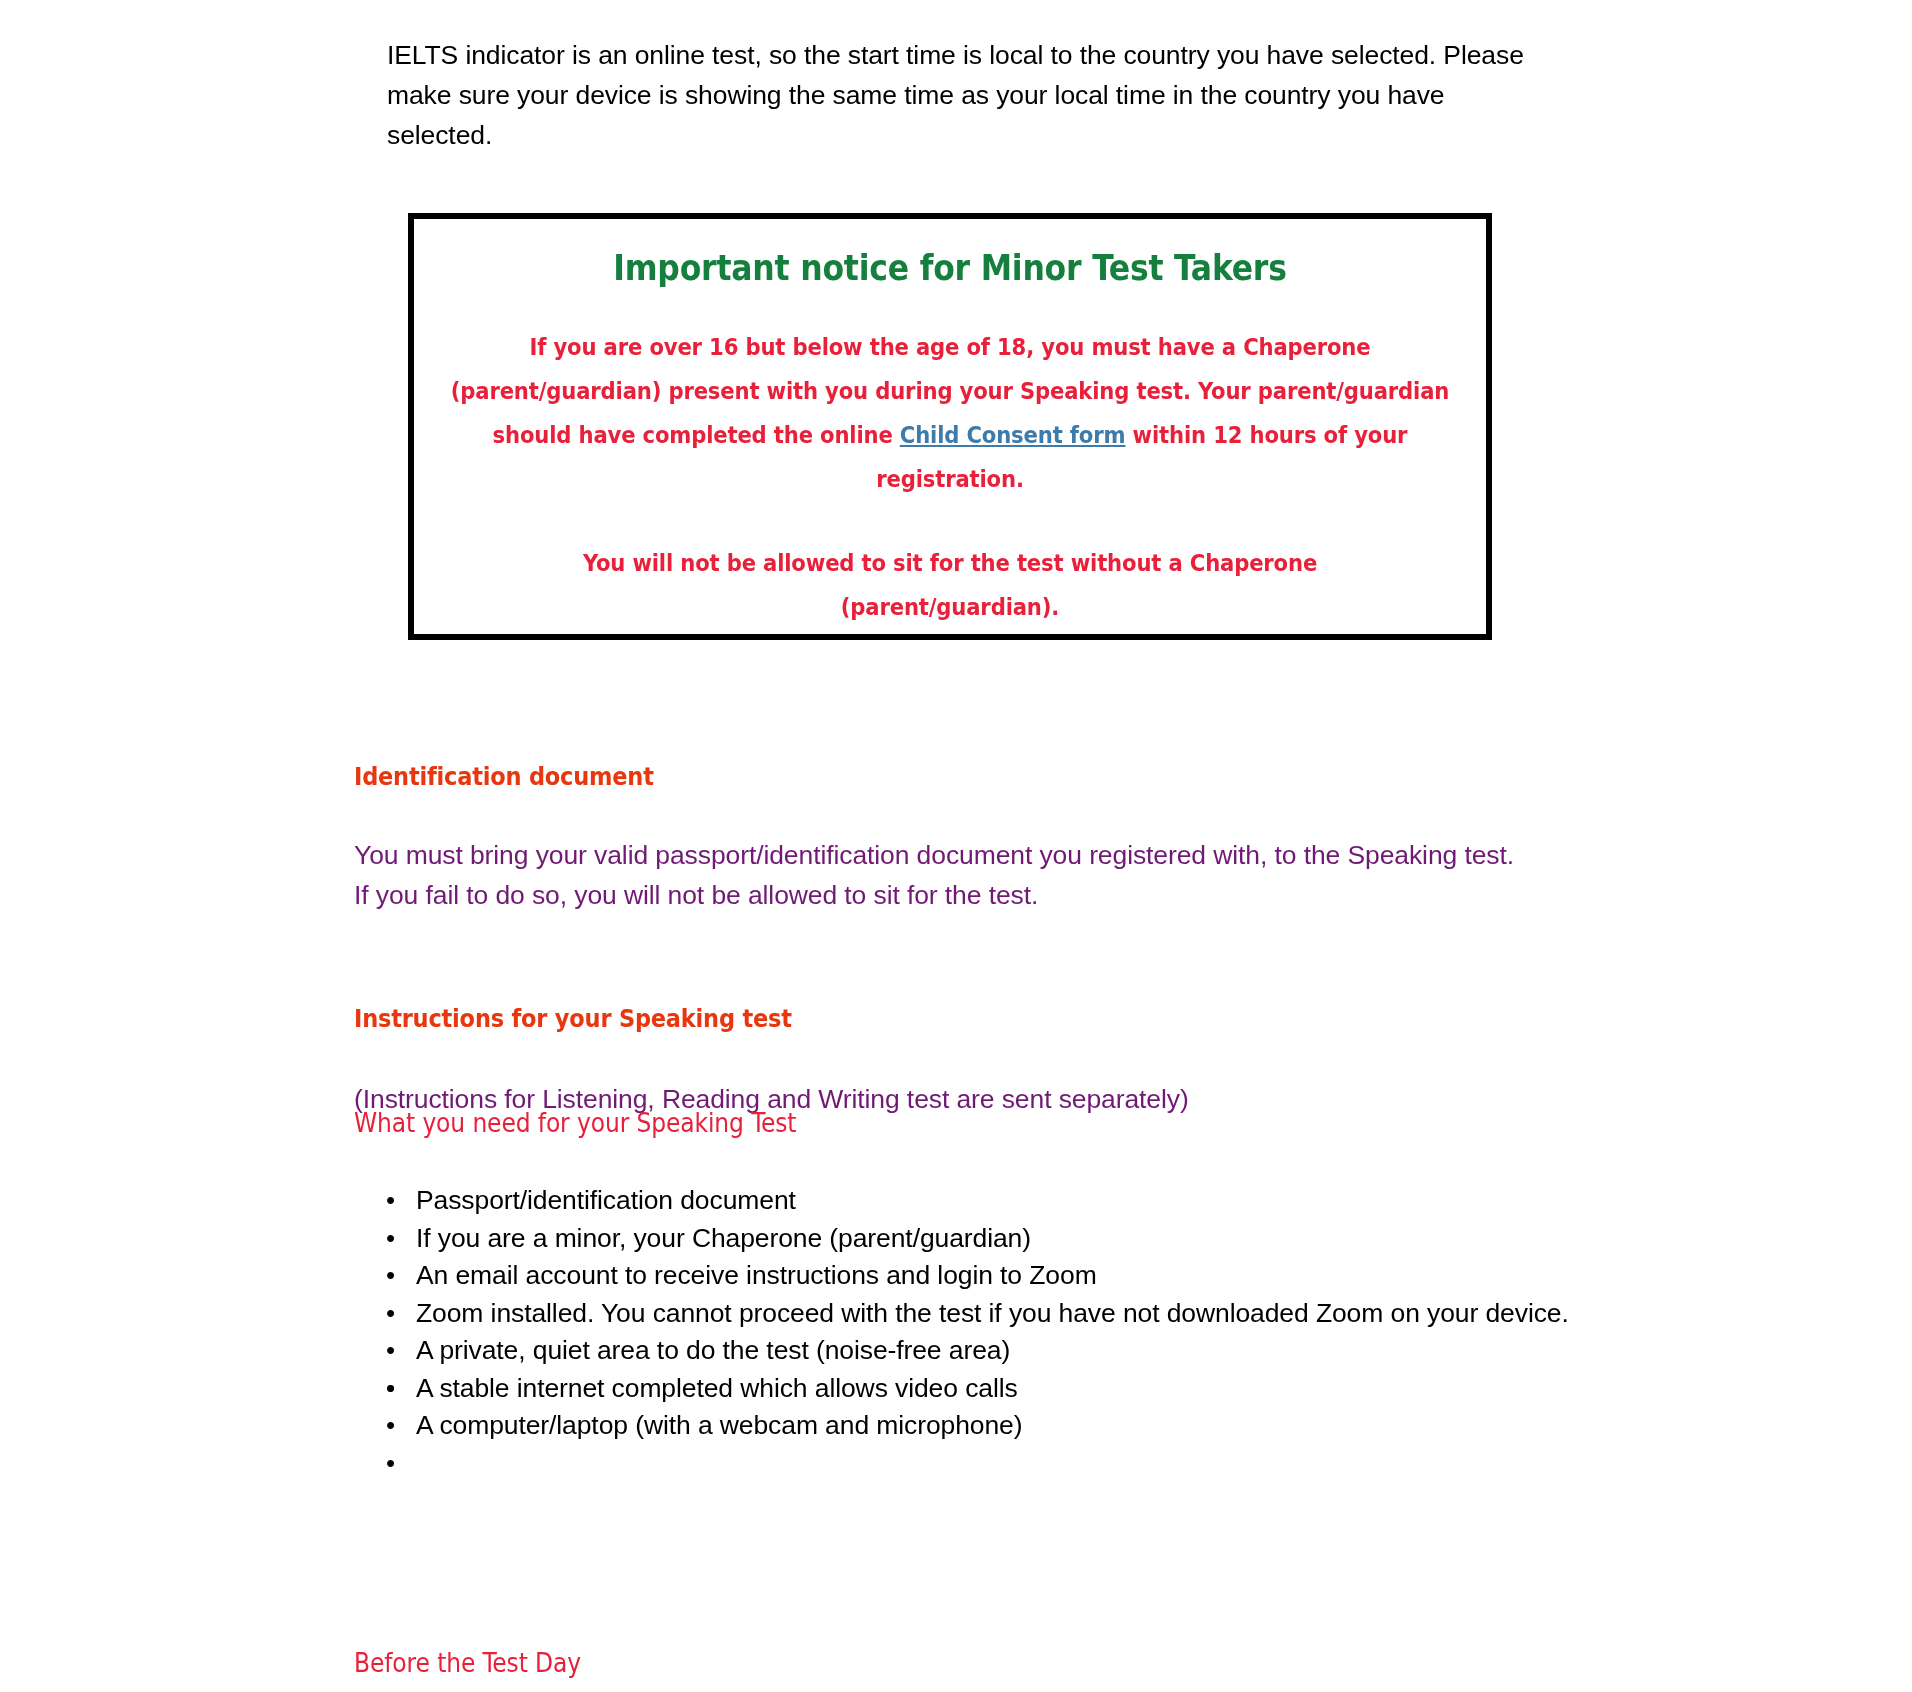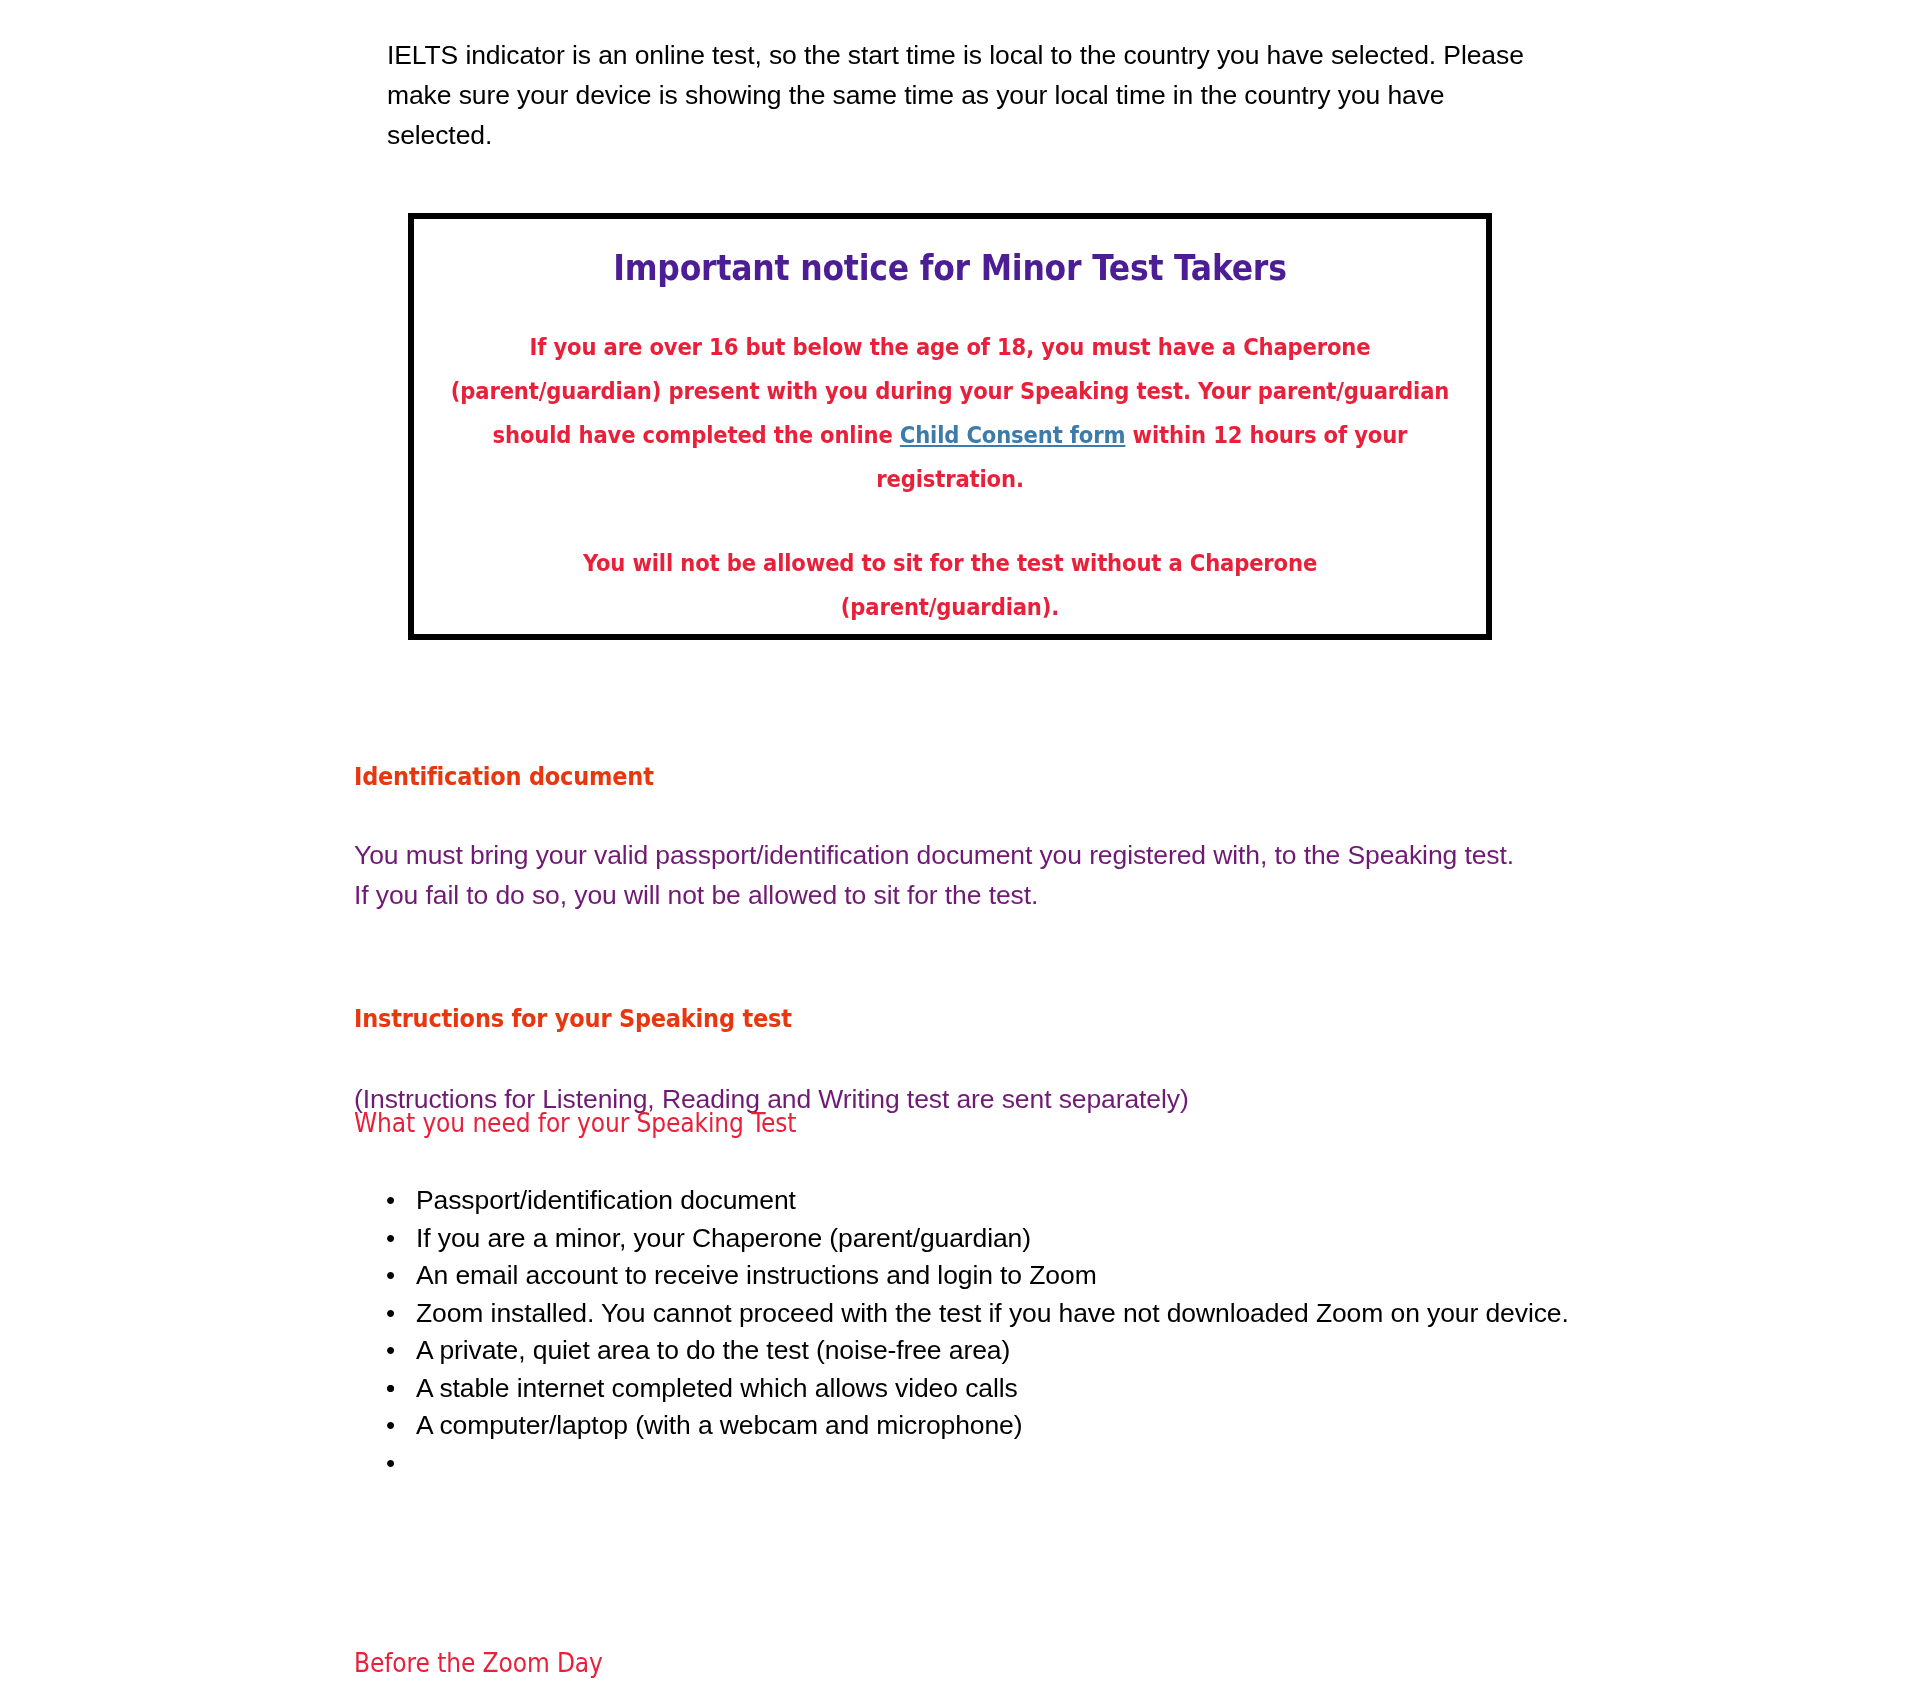--- a/index.html
+++ b/index.html
@@ -49,21 +49,21 @@
   }
   .notice-inner {
     padding: 14px 22px 0 22px;
     text-align: center;
   }
   .notice-title {
     font-family: "DejaVu Sans Condensed", "DejaVu Sans", sans-serif;
     font-weight: bold;
     font-size: 35px;
     line-height: 46px;
-    color: #4c1d95;
+    color: #15803d;
     letter-spacing: -0.2px;
     margin-top: 12px;
   }
   .notice-para {
     font-family: "DejaVu Sans Condensed", "DejaVu Sans", sans-serif;
     font-weight: bold;
     font-size: 23.5px;
     line-height: 44px;
     color: #e8203a;
     letter-spacing: -0.15px;
@@ -176,15 +176,15 @@
     <li><span class="bullet-dot">•</span><span>If you are a minor, your Chaperone (parent/guardian)</span></li>
     <li><span class="bullet-dot">•</span><span>An email account to receive instructions and login to Zoom</span></li>
     <li><span class="bullet-dot">•</span><span>Zoom installed. You cannot proceed with the test if you have not downloaded Zoom on your device.</span></li>
     <li><span class="bullet-dot">•</span><span>A private, quiet area to do the test (noise-free area)</span></li>
     <li><span class="bullet-dot">•</span></li>
     <li><span class="bullet-dot">•</span><span>A stable internet completed which allows video calls</span></li>
     <li><span class="bullet-dot">•</span><span>A computer/laptop (with a webcam and microphone)</span></li>
     <li><span class="bullet-dot">•</span></li>
   </ul>
 
-  <div class="heading-crimson" id="pos-before-head">Before the Zoom Day</div>
+  <div class="heading-crimson" id="pos-before-head">Before the Test Day</div>
 
 </div>
 
 </body></html>

